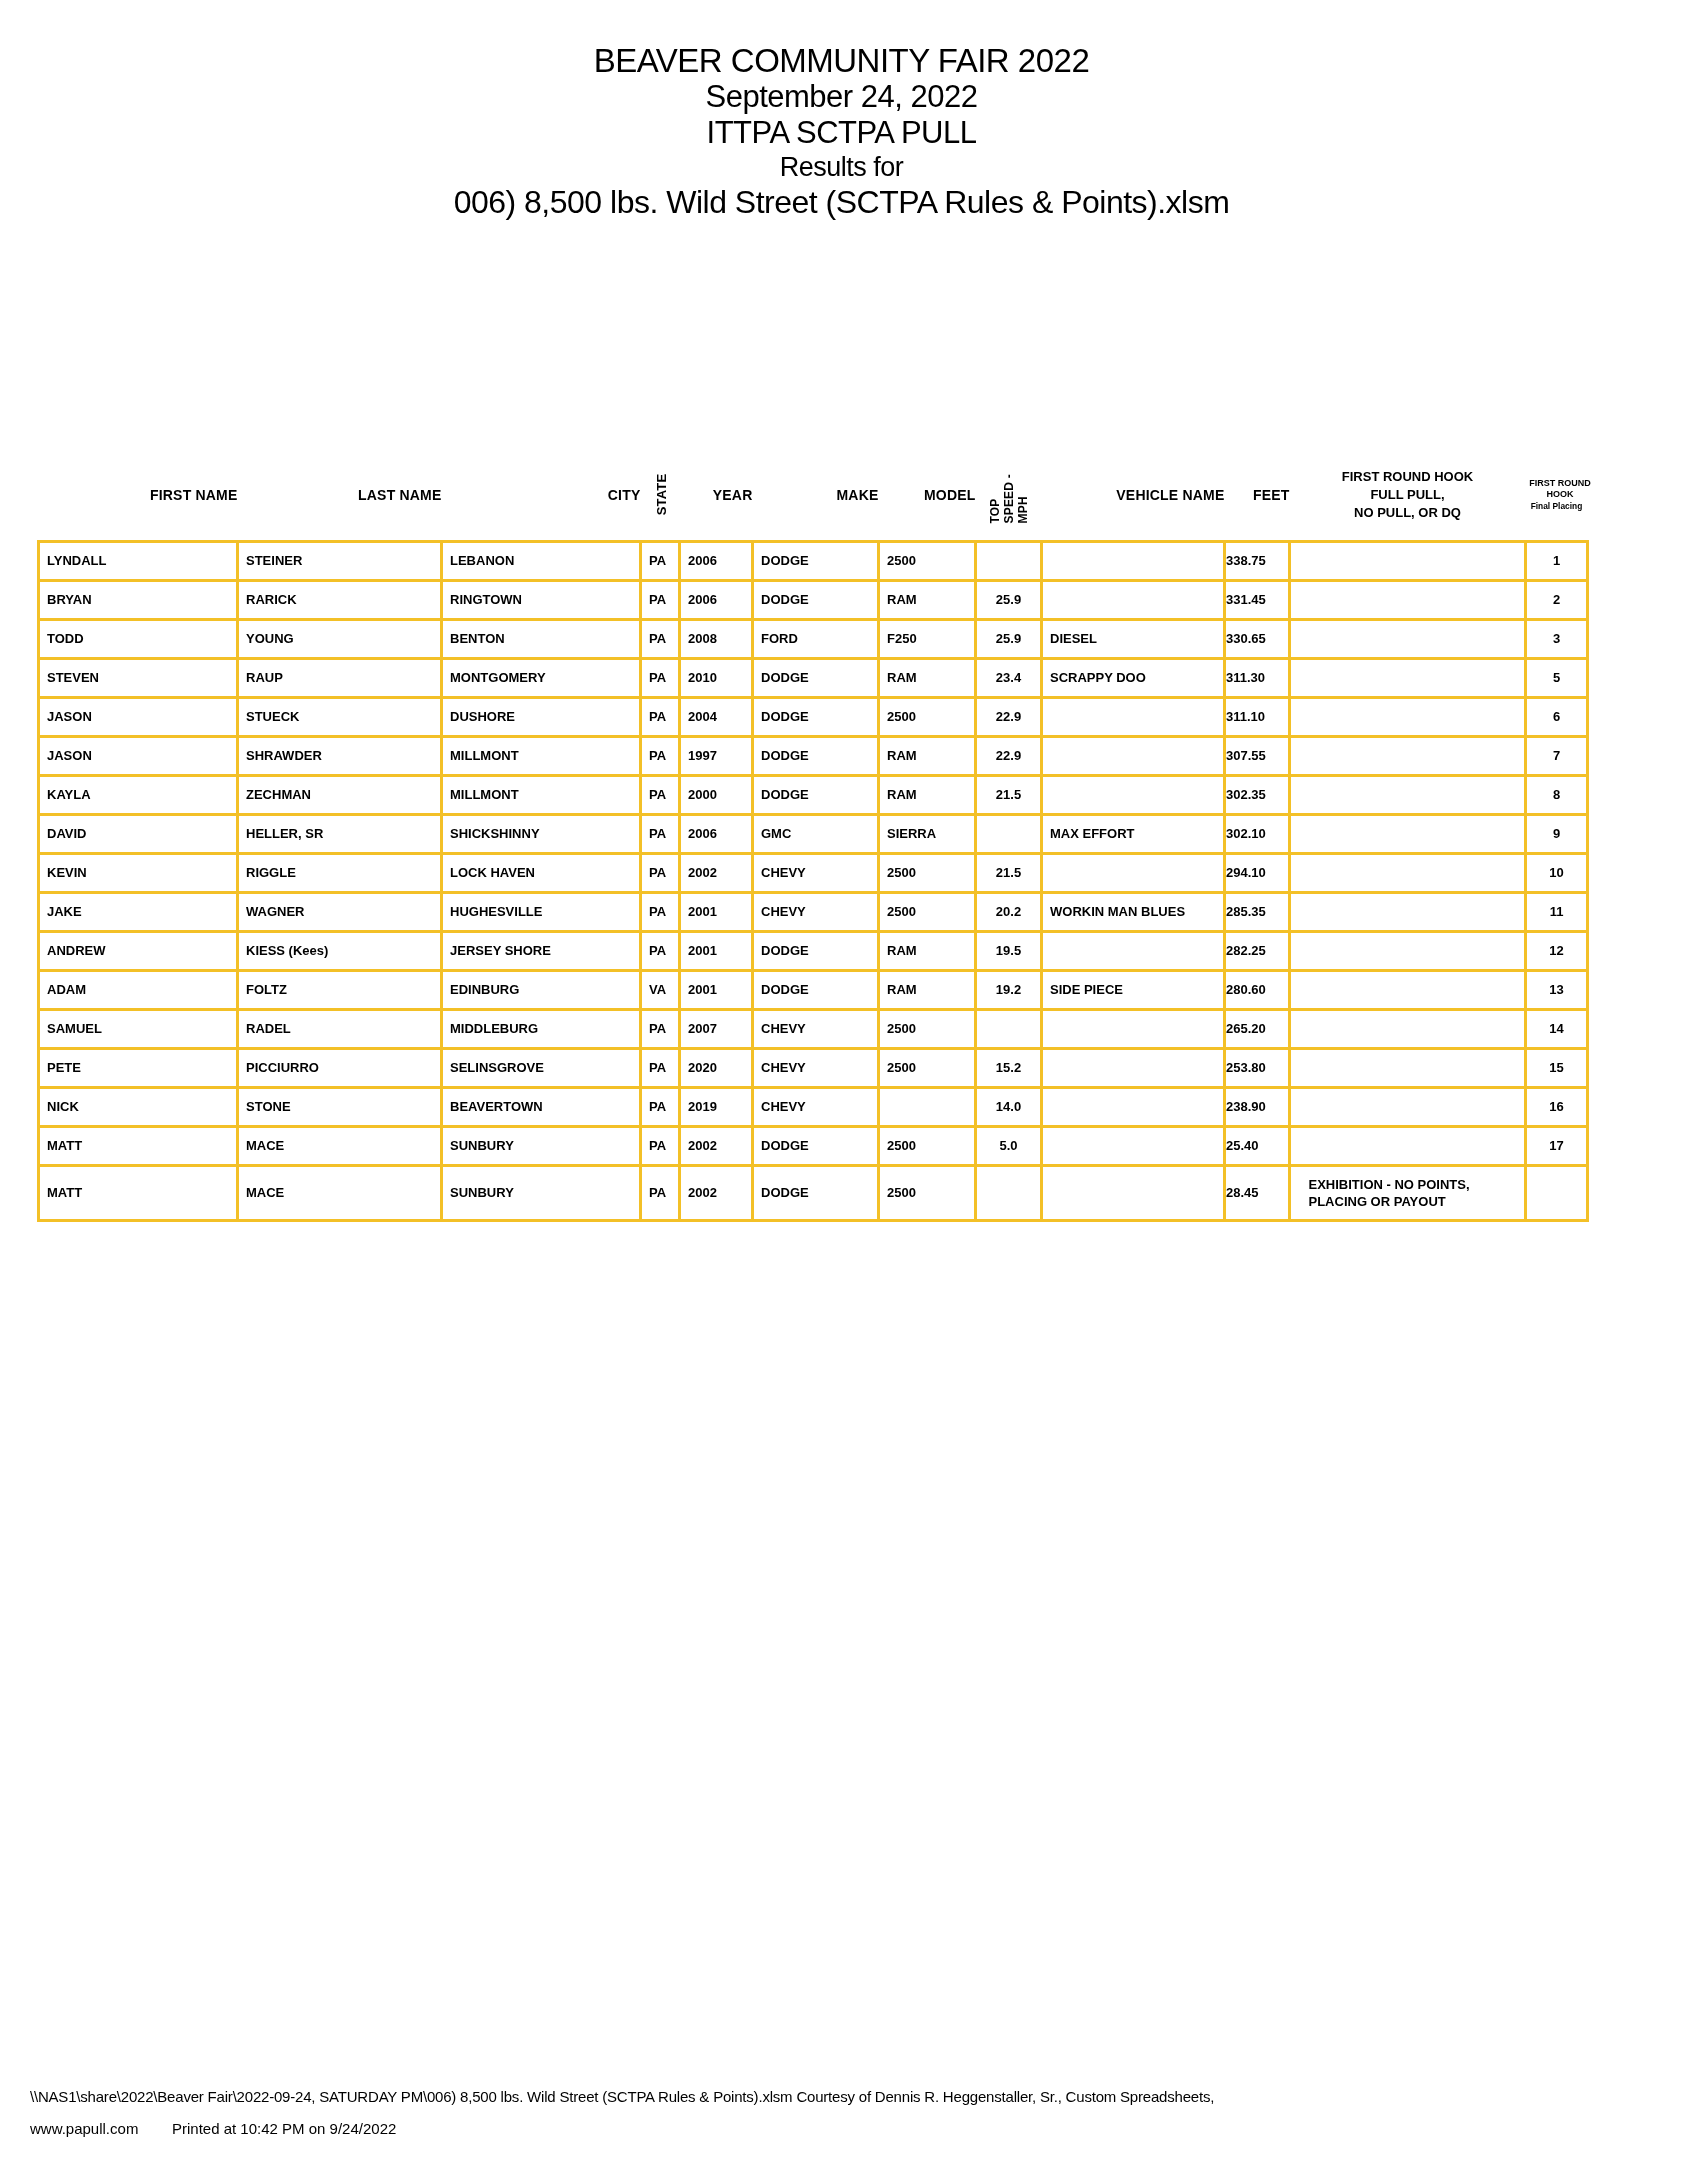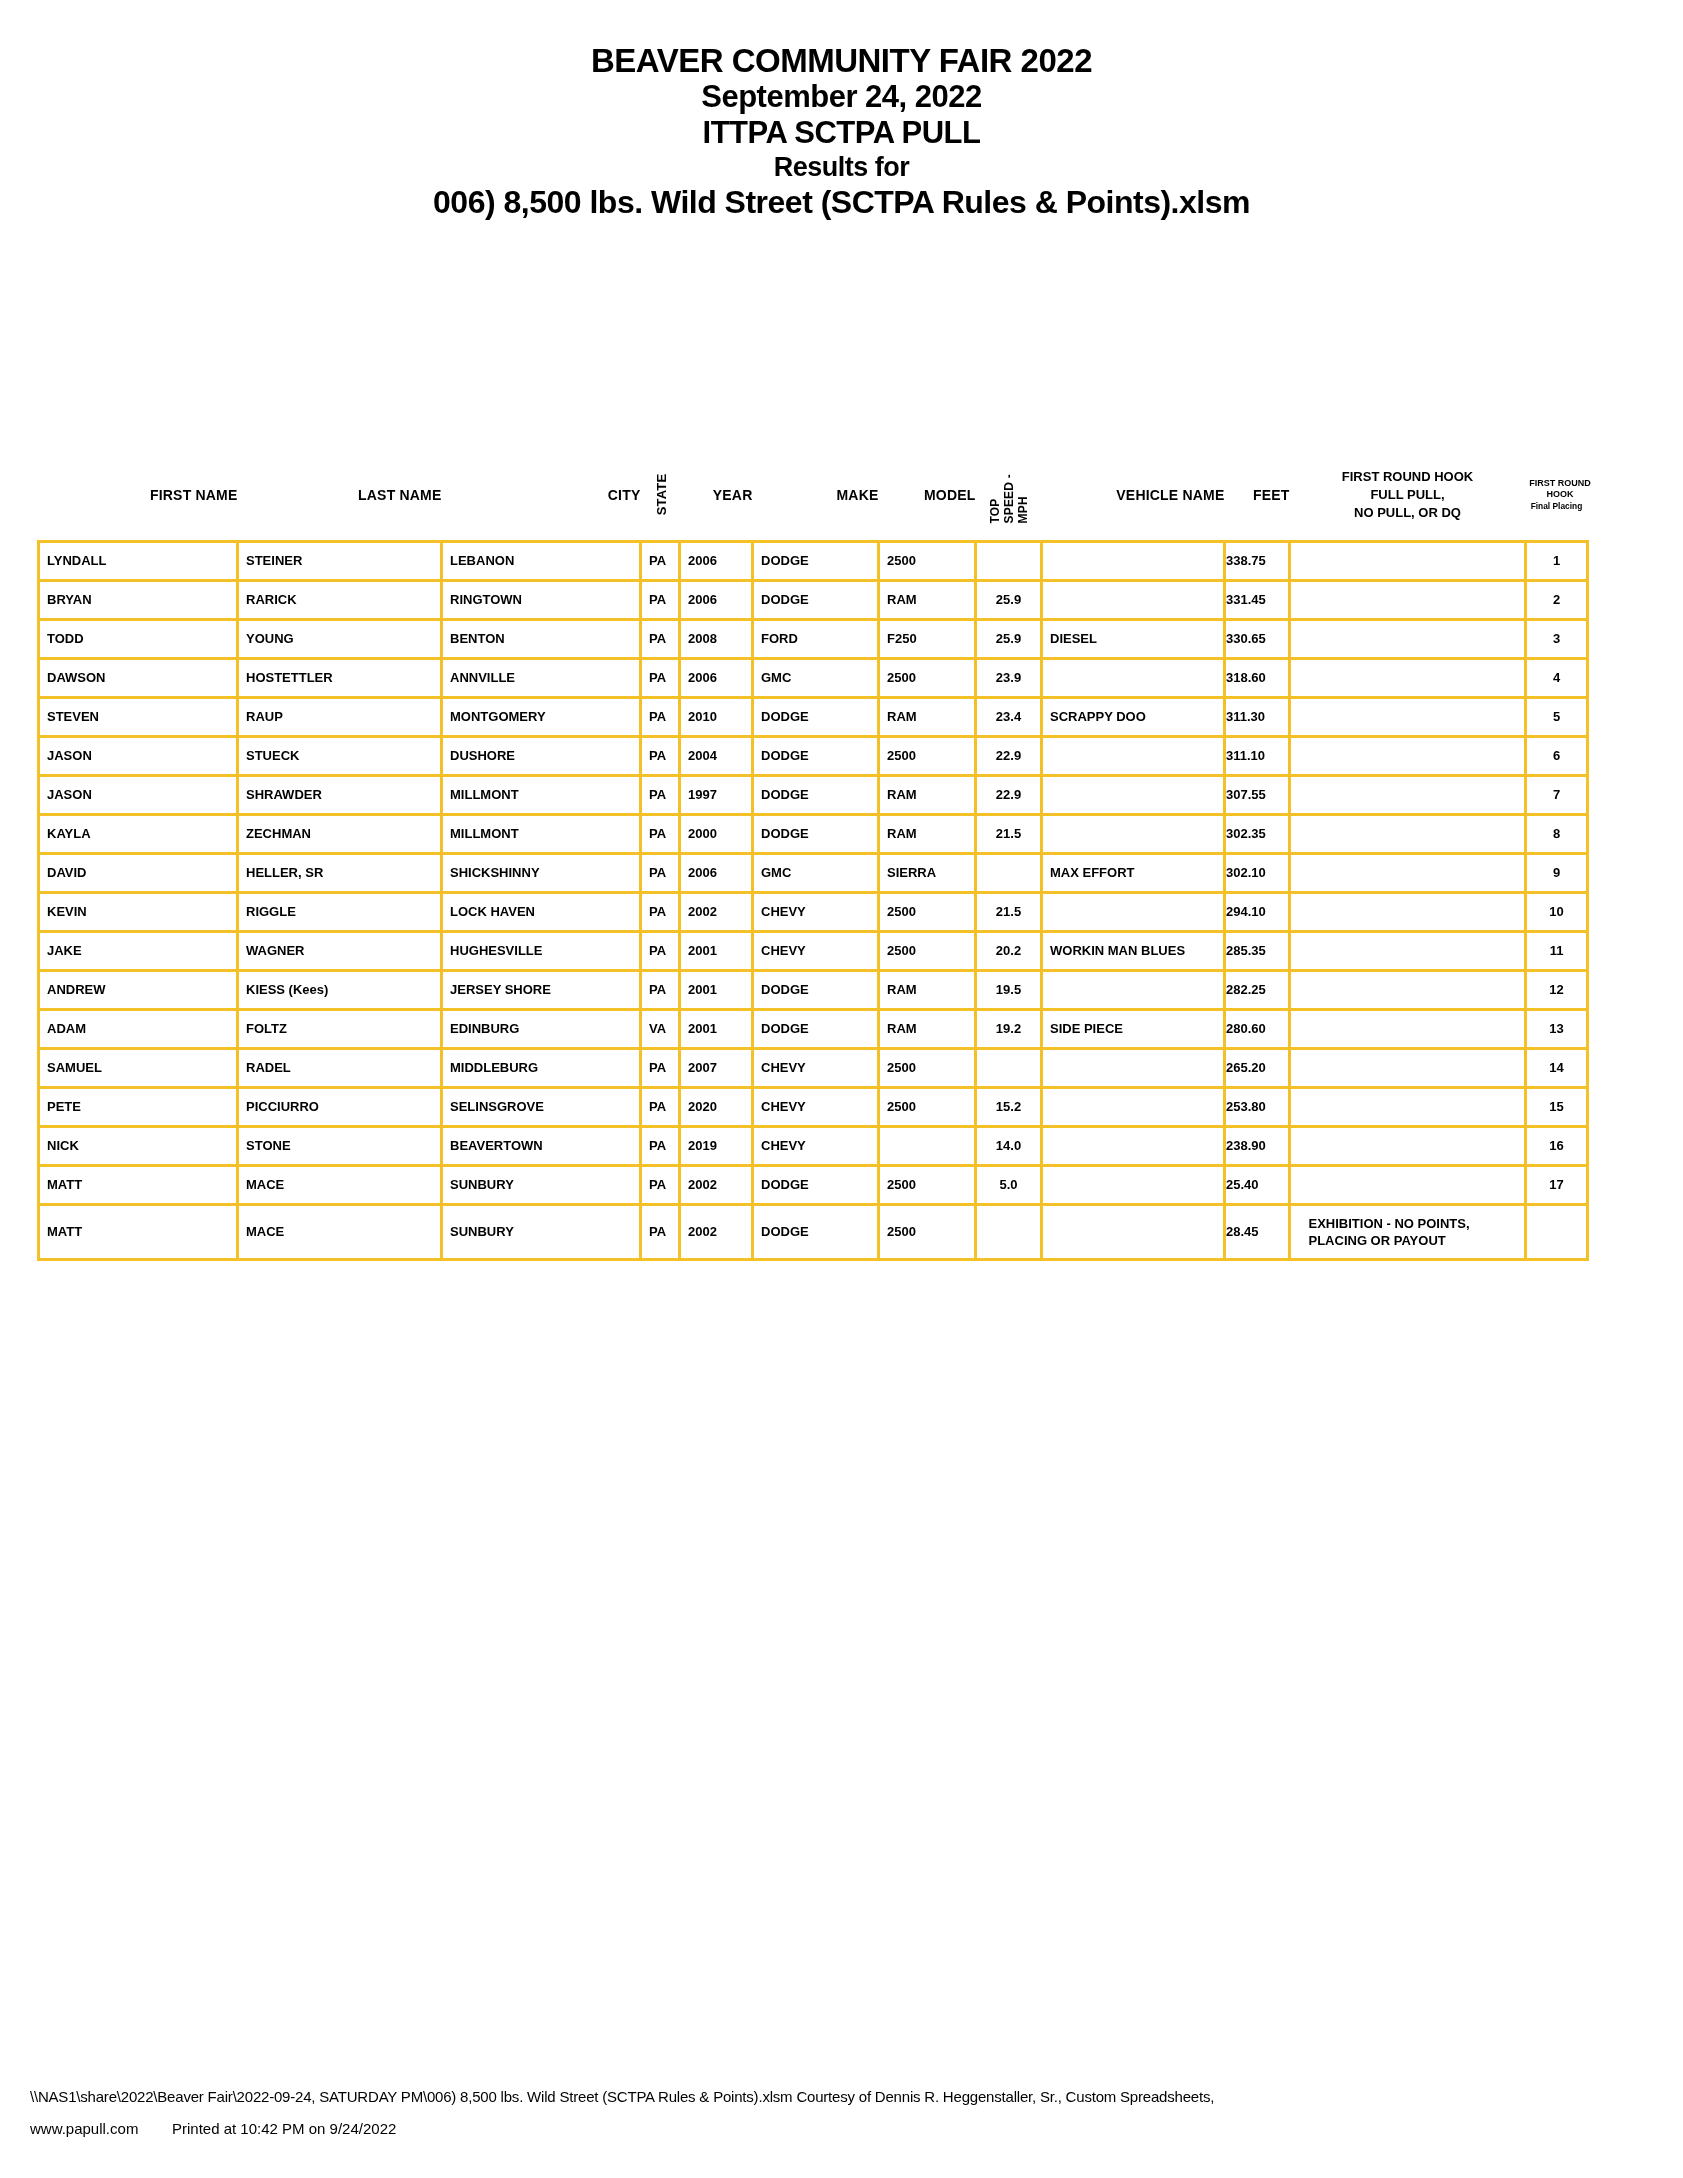--- a/index.html
+++ b/index.html
@@ -3,21 +3,21 @@
 <meta charset="utf-8">
 <style>
   * { margin:0; padding:0; box-sizing:border-box; }
   html,body { background:#ffffff; }
   body {
     width:1683px; height:2178px; position:relative;
     font-family:"Liberation Sans", sans-serif;
     color:#000;
   }
   
-  .titles { position:absolute; top:42px; left:0; width:1683px; text-align:center; font-weight:bold; }
+  .titles { position:absolute; top:42px; left:0; width:1683px; text-align:center; font-weight:normal; }
   .titles .t1 { font-size:33px; line-height:37px; letter-spacing:-0.5px; }
   .titles .t2 { font-size:31px; line-height:36px; letter-spacing:-0.5px; }
   .titles .t3 { font-size:31px; line-height:35px; letter-spacing:-0.5px; }
   .titles .t4 { font-size:27px; line-height:34px; letter-spacing:-0.5px; }
   .titles .t5 { font-size:32px; line-height:36px; letter-spacing:-0.5px; }
 
   
   .results-wrap { position:absolute; left:37px; top:450px; }
   table.results {
     border-collapse:collapse; table-layout:fixed; width:1551px;
@@ -151,36 +151,20 @@
           <td class="c-left">F250</td>
           <td class="c-center">25.9</td>
           <td class="c-left">DIESEL</td>
           <td class="c-right">330.65</td>
           <td class="c-hook">
             <div class="hook-wrap"></div>
           </td>
           <td class="c-center">3</td>
         </tr>
         <tr>
-          <td class="c-left">DAWSON</td>
-          <td class="c-left">HOSTETTLER</td>
-          <td class="c-left">ANNVILLE</td>
-          <td class="c-left">PA</td>
-          <td class="c-left">2006</td>
-          <td class="c-left">GMC</td>
-          <td class="c-left">2500</td>
-          <td class="c-center">23.9</td>
-          <td class="c-left"></td>
-          <td class="c-right">318.60</td>
-          <td class="c-hook">
-            <div class="hook-wrap"></div>
-          </td>
-          <td class="c-center">4</td>
-        </tr>
-        <tr>
           <td class="c-left">STEVEN</td>
           <td class="c-left">RAUP</td>
           <td class="c-left">MONTGOMERY</td>
           <td class="c-left">PA</td>
           <td class="c-left">2010</td>
           <td class="c-left">DODGE</td>
           <td class="c-left">RAM</td>
           <td class="c-center">23.4</td>
           <td class="c-left">SCRAPPY DOO</td>
           <td class="c-right">311.30</td>

